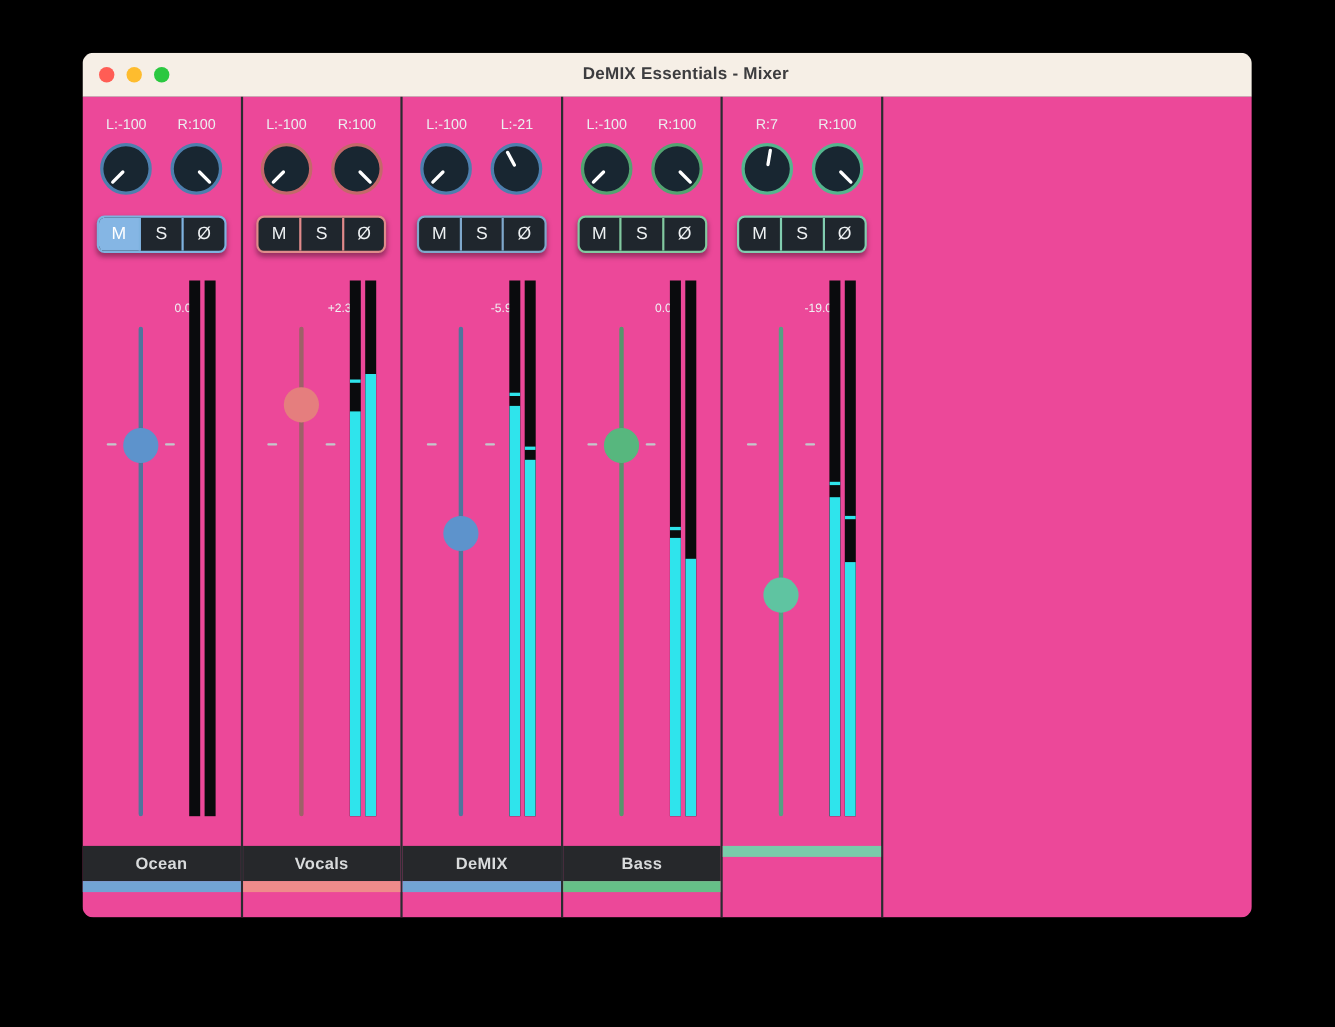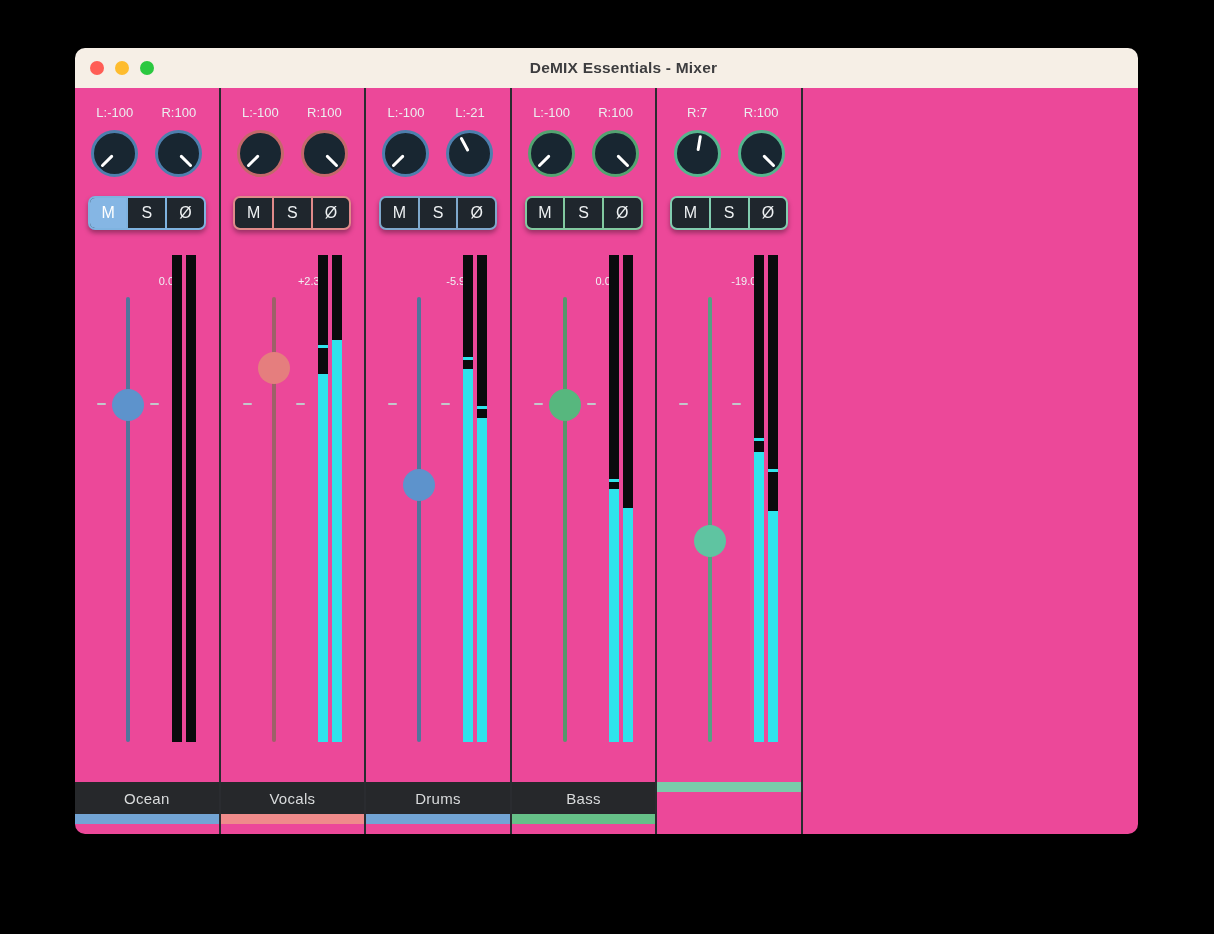--- a/index.html
+++ b/index.html
@@ -43,21 +43,21 @@
   .tick{position:absolute;top:106px;width:9px;height:2px;border-radius:1px;background:#c3c7cb;}
   .tick.l{left:22px;}
   .tick.r{left:75px;}
   .handle{position:absolute;left:37px;margin-top:-16px;width:32px;height:32px;border-radius:50%;background:var(--handle);}
   
   .meters{position:absolute;top:167px;left:97px;width:24px;height:487px;display:flex;gap:4px;}
   .meter{position:relative;width:10px;height:100%;background:#0a0b0d;overflow:hidden;}
   .fill{position:absolute;left:0;right:0;bottom:0;height:0;background:var(--meter,#2fe4ec);}
   .peak{position:absolute;left:0;right:0;height:3px;background:var(--meter,#2fe4ec);display:none;}
   
-  .footer{position:absolute;left:0;right:0;bottom:4px;height:48px;}
+  .footer{position:absolute;left:0;right:0;bottom:17px;height:48px;font-weight:bold;}
   .name-strip{height:32px;background:#26282b;display:flex;align-items:center;justify-content:center;}
   .name{font-size:15px;color:#d9dbdc;letter-spacing:.3px;}
   .colorbar{height:10px;background:var(--bar);}
 </style>
 </head>
 <body>
 
 <div class="window">
   <div class="titlebar">
     <div class="traffic">
@@ -191,21 +191,21 @@
         <div class="peak" style="display: block; top: 21%;"></div>
         <div class="fill" style="height: 76.5%;"></div>
       </div>
       <div class="meter">
         <div class="peak" style="display: block; top: 31%;"></div>
         <div class="fill" style="height: 66.5%;"></div>
       </div>
     </div>
     <div class="footer">
       <div class="name-strip">
-        <div class="name">Drums</div>
+        <div class="name">DeMIX</div>
       </div>
       <div class="colorbar"></div>
     </div>
   </div>
 
   <div class="strip" style="--accent: #82c9a0; --ring: #53a371; --track: #55966c; --handle: #57b77e; --bar: #66c088; --active: #8fd0ab;">
     <div class="pan-row">
       <div class="pan">
         <div class="pan-label">L:-100</div>
         <div class="knob">

